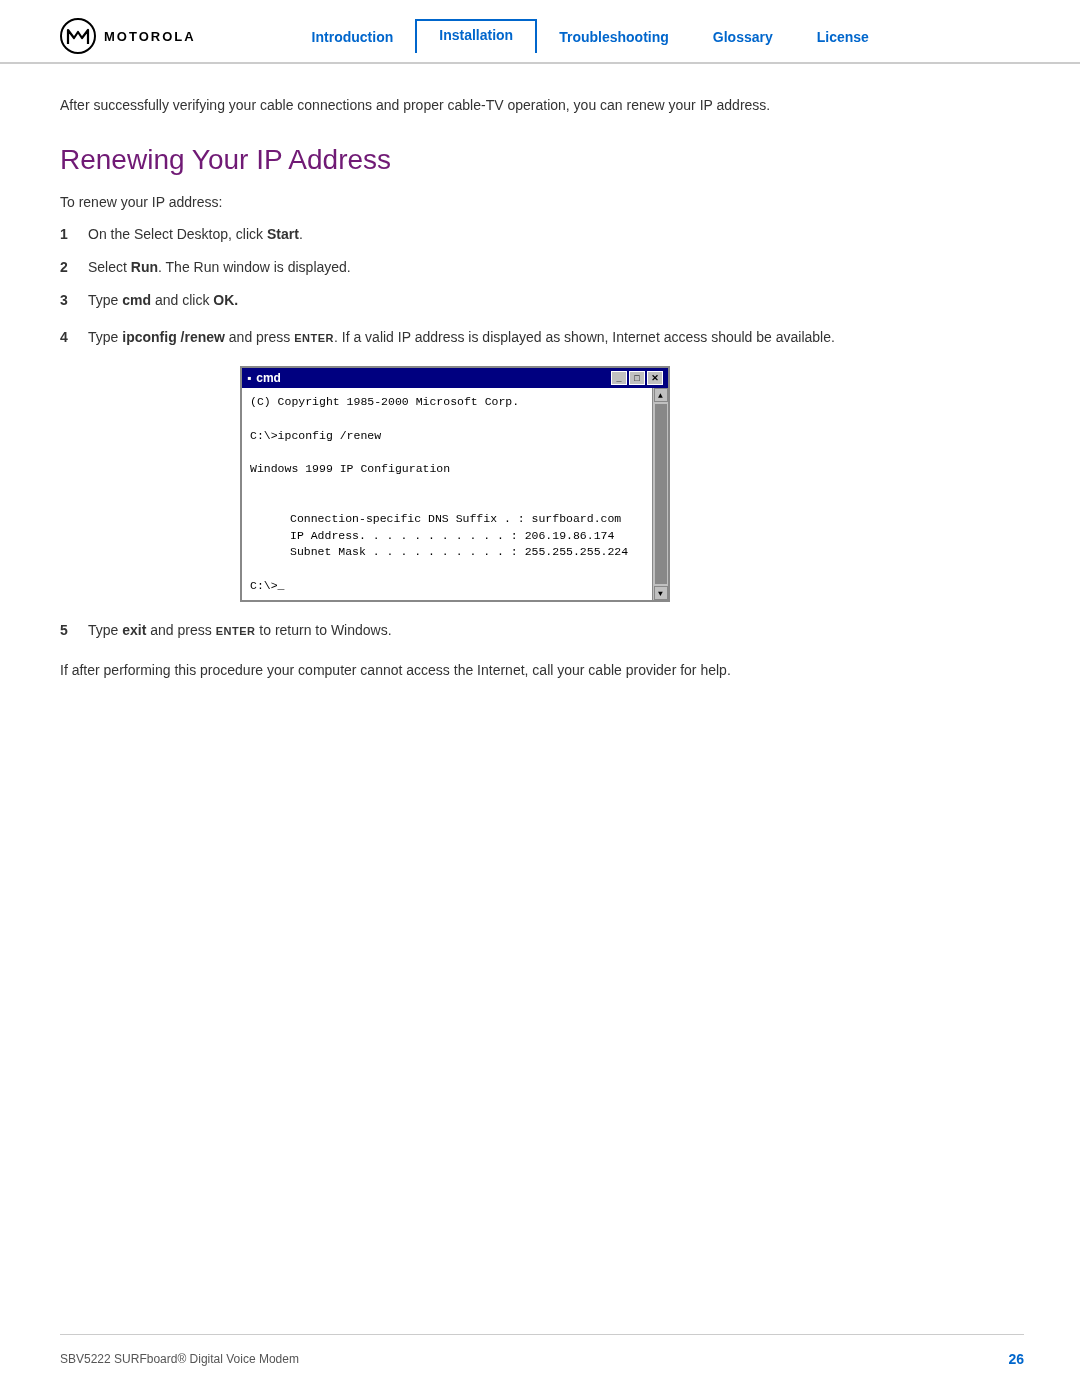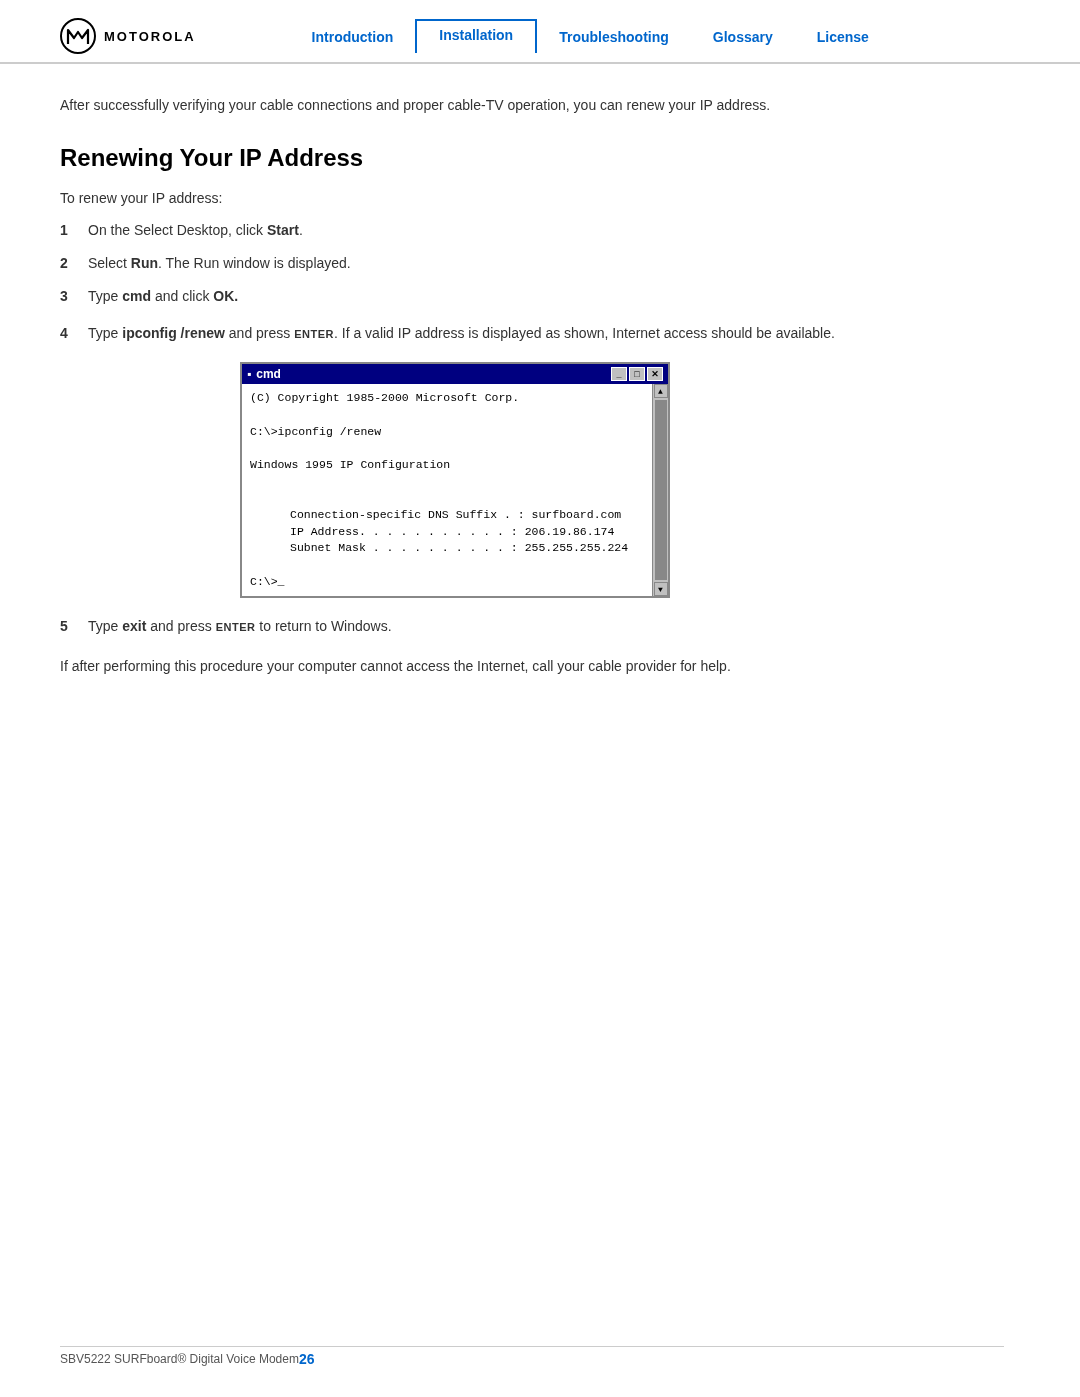--- a/index.html
+++ b/index.html
@@ -98,23 +98,23 @@
 
     .intro-text {
       font-size: 14px;
       line-height: 1.6;
       color: #333;
       margin-bottom: 28px;
       max-width: 820px;
     }
 
     .section-title {
-      font-size: 24px;
-      font-weight: bold;
-      color: #000000;
+      font-size: 28px;
+      font-weight: normal;
+      color: #701a75;
       margin-bottom: 18px;
       border-bottom: none;
     }
 
     .subtitle {
       font-size: 14px;
       color: #333;
       margin-bottom: 14px;
     }
 
@@ -285,28 +285,28 @@
       line-height: 1.6;
       max-width: 820px;
       margin-top: 8px;
     }
 
     
     .page-footer {
       position: absolute;
       bottom: 30px;
       left: 60px;
-      right: 76px;
-      display: flex;
-      justify-content: flex-start;
+      right: 56px;
+      display: flex;
+      justify-content: space-between;
       align-items: center;
       font-size: 12px;
       color: #555;
       border-top: 1px solid #ccc;
-      padding-top: 4px;
+      padding-top: 16px;
     }
 
     .page-number {
       color: #0066cc;
       font-weight: bold;
       font-size: 14px;
     }
   </style>
 </head>
 <body>
@@ -382,21 +382,21 @@
             <div class="cmd-btn">□</div>
             <div class="cmd-btn">✕</div>
           </div>
         </div>
         <div class="cmd-body">
           <div class="cmd-body-inner">
             <span class="cmd-line">(C) Copyright 1985-2000 Microsoft Corp.</span>
             <span class="cmd-line">&nbsp;</span>
             <span class="cmd-line">C:\&gt;ipconfig /renew</span>
             <span class="cmd-line">&nbsp;</span>
-            <span class="cmd-line">Windows 1995 IP Configuration</span>
+            <span class="cmd-line">Windows 1999 IP Configuration</span>
             <span class="cmd-line">&nbsp;</span>
             <span class="cmd-line">&nbsp;</span>
             <span class="cmd-indented">Connection-specific DNS Suffix . : surfboard.com</span>
             <span class="cmd-indented">IP Address. . . . . . . . . . . : 206.19.86.174</span>
             <span class="cmd-indented">Subnet Mask . . . . . . . . . . : 255.255.255.224</span>
             <span class="cmd-line">&nbsp;</span>
             <span class="cmd-line">C:\&gt;_</span>
           </div>
           <div class="cmd-scrollbar">
             <div class="cmd-scroll-arrow">▲</div>

